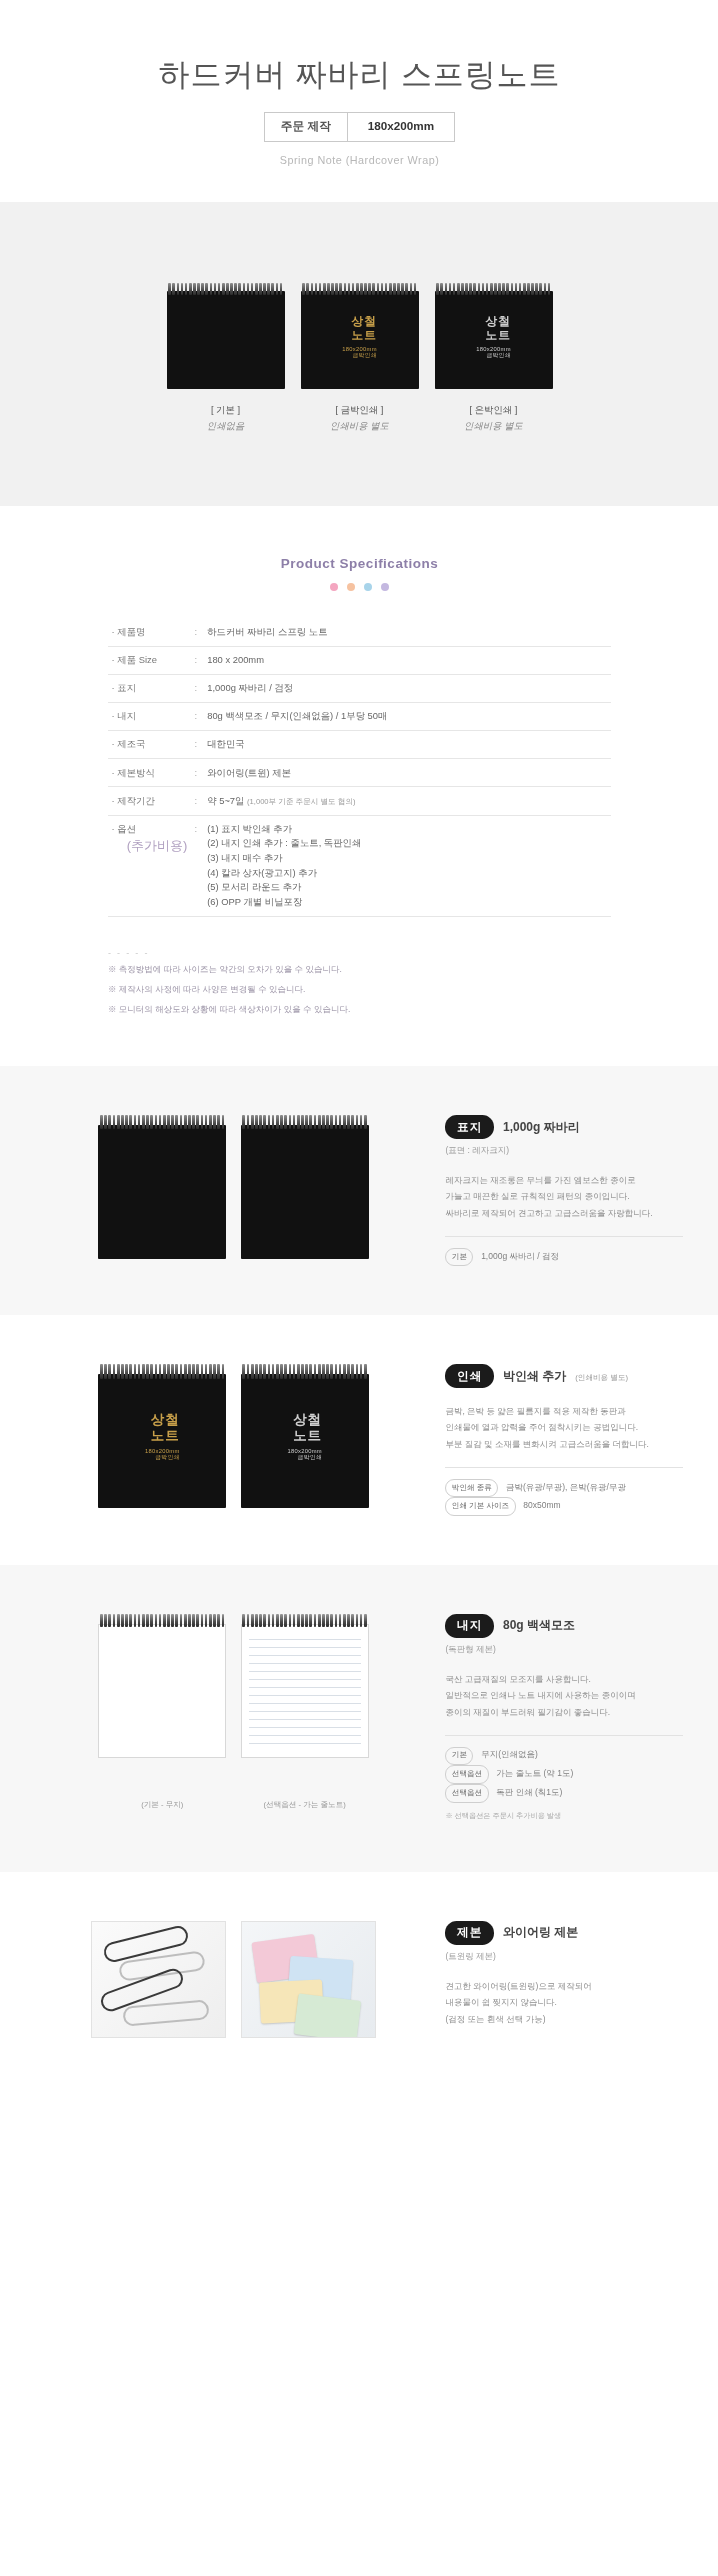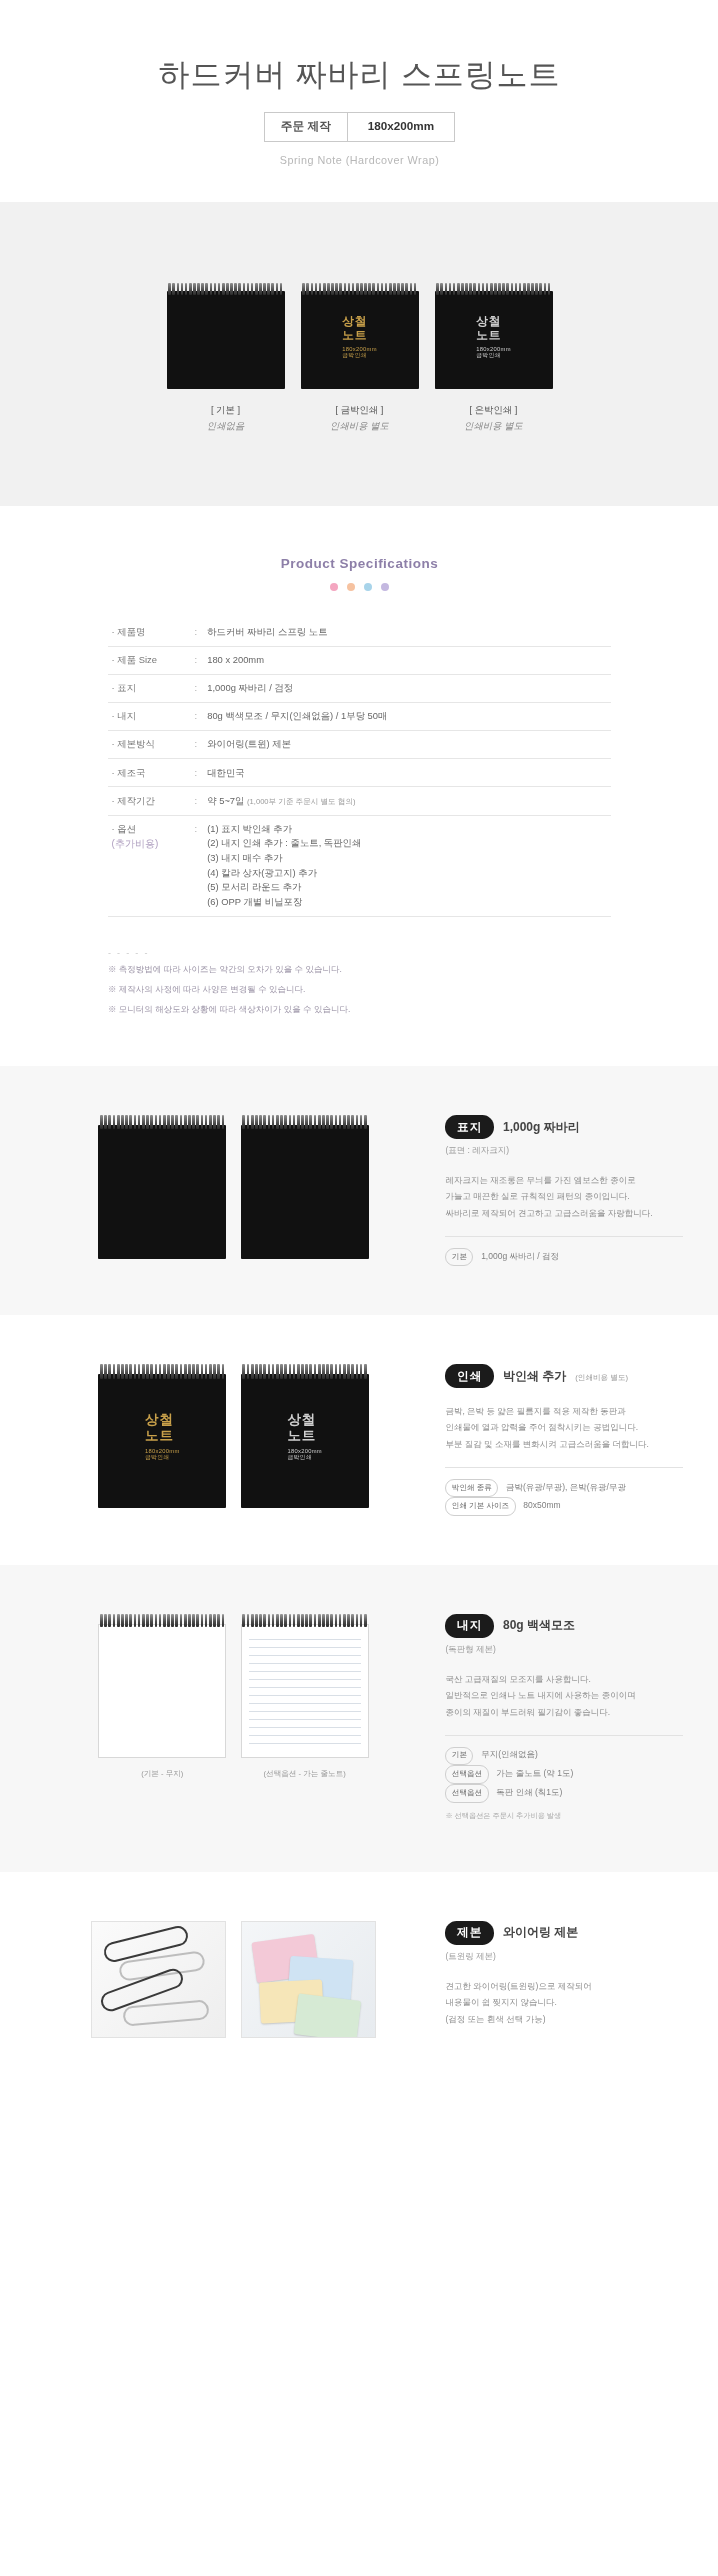--- a/index.html
+++ b/index.html
@@ -94,21 +94,21 @@
   .nb .body {
     position: absolute;
     top: 8px; left: 0; right: 0; bottom: 0;
     background: #111;
     border-radius: 0.9px;
   }
   .nb .logo {
     position:absolute;
     top:50%; left:50%;
     transform: translate(-50%,-50%);
-    text-align:left;
+    text-align:right;
     line-height:1.15;
   }
   .nb .logo .ko {
     font-size: 11.7px;
     font-weight: bold;
     letter-spacing: 0.9px;
   }
   .nb .logo .sz {
     margin-top: 4.5px;
     font-size: 5.8px;
@@ -135,21 +135,21 @@
     border-collapse: collapse;
     font-size: 9.4px;
     color: #666;
     text-align: left;
   }
   .spec-table tr { border-bottom: 0.9px solid #e6e6e6; }
   .spec-table td { padding: 6.3px 3.6px; vertical-align: top; line-height: 1.55; }
   .spec-table td.k { width: 83px; color:#777;margin-top:16px; }
   .spec-table td.c { width: 12.6px; color:#aaa; }
   .spec-table td.v { color:#666; }
-  .spec-table .sub { font-size: 10px; color:#b0a0c0; display:block; }
+  .spec-table .sub { font-size: 13px; color:#b0a0c0; display:block;text-align:right; }
   .spec-table .mini { font-size: 7.6px; color:#999; }
   .notes { margin: 31px auto 0; width: 503px; text-align:left; }
   .notes .dashes { color:#c9c9c9; font-size: 9px; letter-spacing: 1.8px; }
   .notes p {
     margin: 4.5px 0 0;
     font-size: 8.5px;
     color: #9b93a6;
     line-height: 1.8;
   }
 
@@ -232,21 +232,21 @@
   .paper .sheet {
     position:absolute; top:10px; left:0; right:0; bottom:0;
     background:#fff; border:0.9px solid #d8d8d8;
     overflow:hidden;
   }
   .paper .lines {
     position:absolute; top:14.4px; left:7.2px; right:7.2px; bottom:7.2px;
     background-image: repeating-linear-gradient(180deg, #d9dfe6 0px, #d9dfe6 0.9px, transparent 0.9px, transparent 8px);
   }
   .paper-cap { margin-top: 10.8px; text-align:center; font-size: 7.6px; color:#999; }
-  .vwrap { display:flex; flex-direction:column; align-items:center; }
+  .vwrap { display:flex; flex-direction:column; align-items:center;gap:31px; }
 
   
   .photo {
     width: 135px; height: 117px;
     border: 0.9px solid #e2e2e2;
     background: #fff;
     position: relative;
     overflow: hidden;
   }
   .photo.p1 { background: linear-gradient(135deg,#fbfbfb,#eeeeee); }
@@ -446,28 +446,28 @@
         <td class="k">· <span>표지</span></td>
         <td class="c">:</td>
         <td class="v">1,000g 짜바리 / 검정</td>
       </tr>
       <tr>
         <td class="k">· <span>내지</span></td>
         <td class="c">:</td>
         <td class="v">80g 백색모조 / 무지(인쇄없음) / 1부당 50매</td>
       </tr>
       <tr>
+        <td class="k">· <span>제조국</span></td>
+        <td class="c">:</td>
+        <td class="v">대한민국</td>
+      </tr>
+      <tr>
         <td class="k">· <span>제본방식</span></td>
         <td class="c">:</td>
         <td class="v">와이어링(트윈) 제본</td>
-      </tr>
-      <tr>
-        <td class="k">· <span>제조국</span></td>
-        <td class="c">:</td>
-        <td class="v">대한민국</td>
       </tr>
       <tr>
         <td class="k">· <span>제작기간</span></td>
         <td class="c">:</td>
         <td class="v">
           <span>약 5~7일</span>
           <span class="mini">(1,000부 기준 주문시 별도 협의)</span>
         </td>
       </tr>
       <tr>

